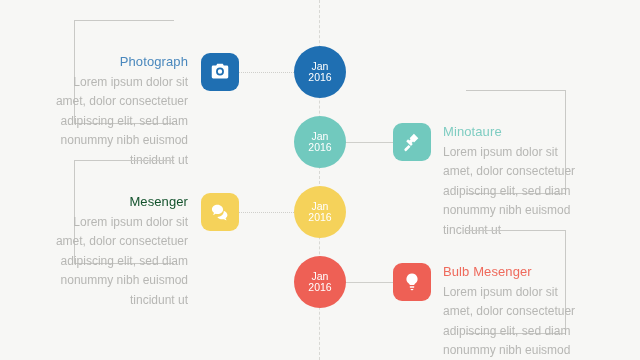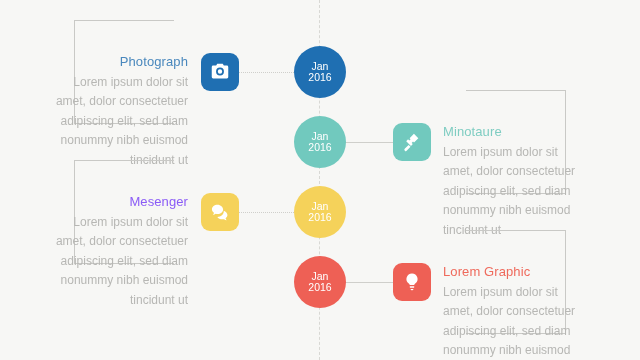--- a/index.html
+++ b/index.html
@@ -175,21 +175,21 @@
         </svg>
       </span>
     </div>
 
     <div class="node" style="background: rgb(245, 210, 90);">
       <span class="m">Jan</span>
       <span class="y">2016</span>
     </div>
 
     <div class="textblock">
-      <p class="title" style="color: #8b5cf6;">Mesenger</p>
+      <p class="title" style="color: #14532d;">Mesenger</p>
       <p class="body" style="color: rgb(183, 183, 180);">Lorem ipsum dolor sit amet, dolor consectetuer adipiscing elit, sed diam nonummy nibh euismod tincidunt ut</p>
     </div>
   </div>
 
   <div class="entry right" id="e4">
     <div class="bracket" style="border-color: rgb(201, 201, 198);"></div>
     <div class="connector" style="border-top-color: rgb(207, 207, 203);"></div>
 
     <div class="tile" style="background: rgb(238, 96, 85);">
       <span>
@@ -198,18 +198,18 @@
         </svg>
       </span>
     </div>
 
     <div class="node" style="background: rgb(238, 96, 85);">
       <span class="m">Jan</span>
       <span class="y">2016</span>
     </div>
 
     <div class="textblock">
-      <p class="title" style="color: rgb(239, 106, 92);">Lorem Graphic</p>
+      <p class="title" style="color: rgb(239, 106, 92);">Bulb Mesenger</p>
       <p class="body" style="color: rgb(183, 183, 180);">Lorem ipsum dolor sit amet, dolor consectetuer adipiscing elit, sed diam nonummy nibh euismod tincidunt ut</p>
     </div>
   </div>
 
 </div>
 
 </body></html>

